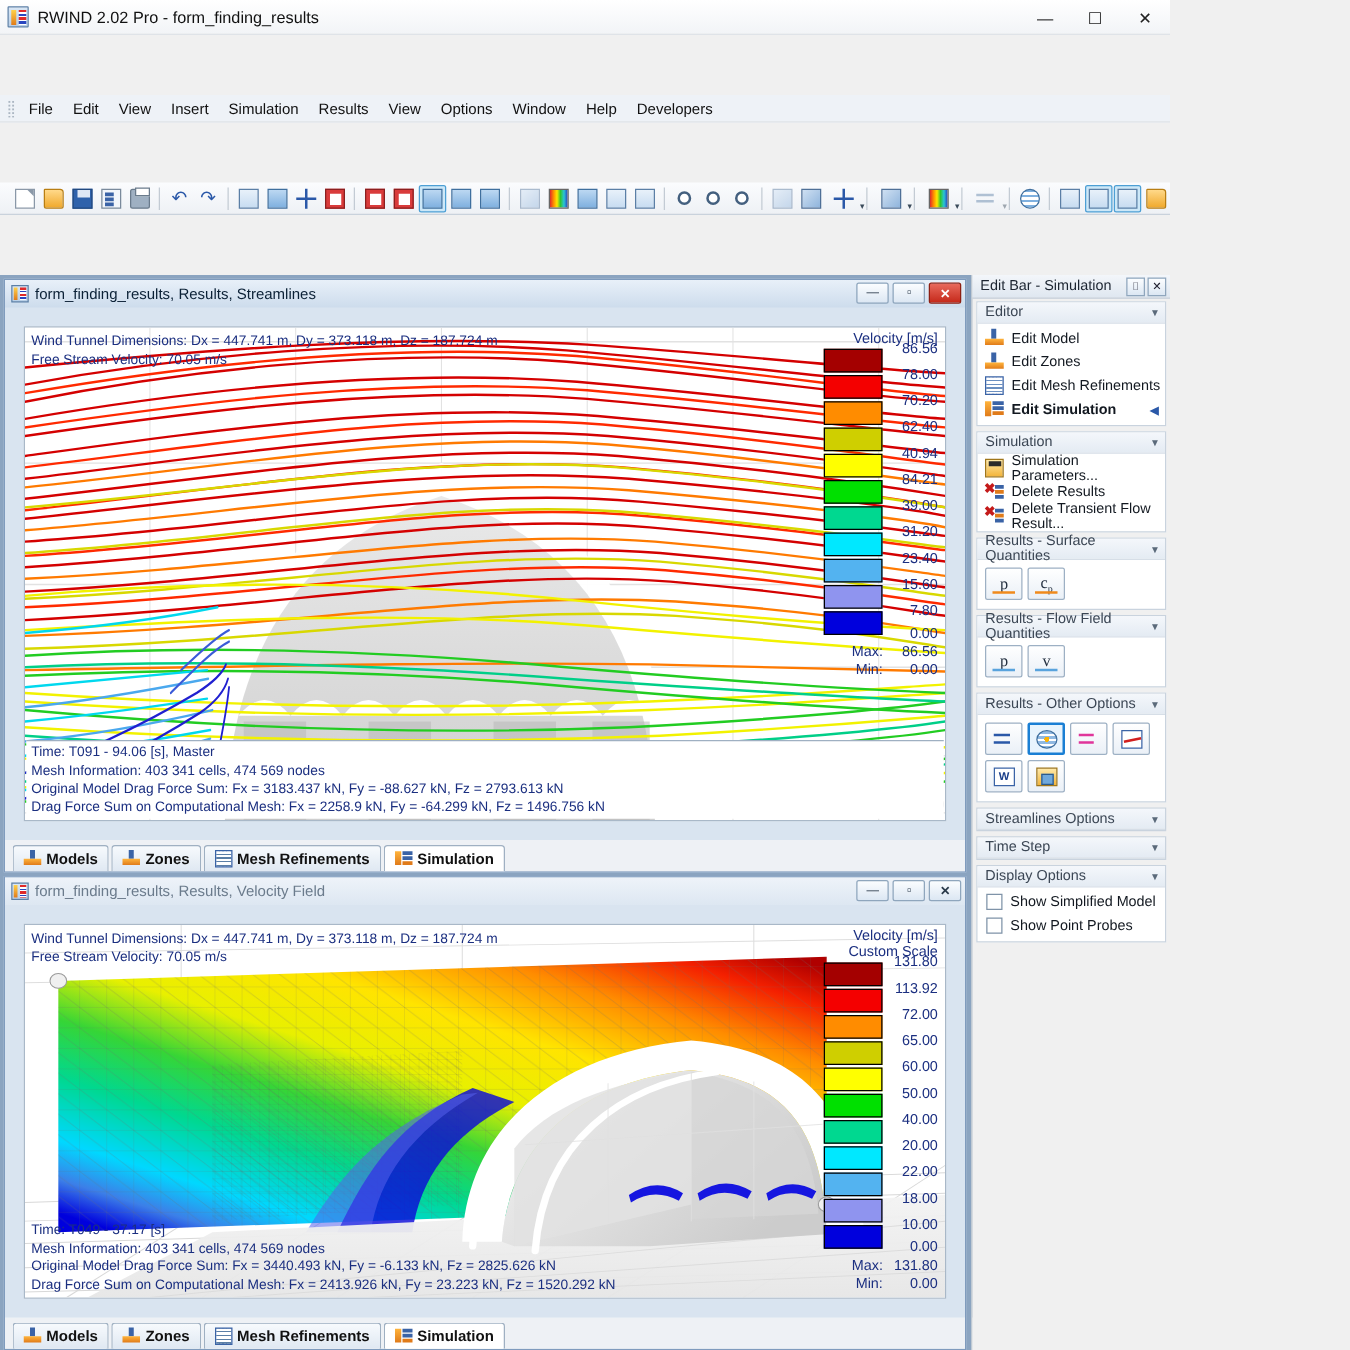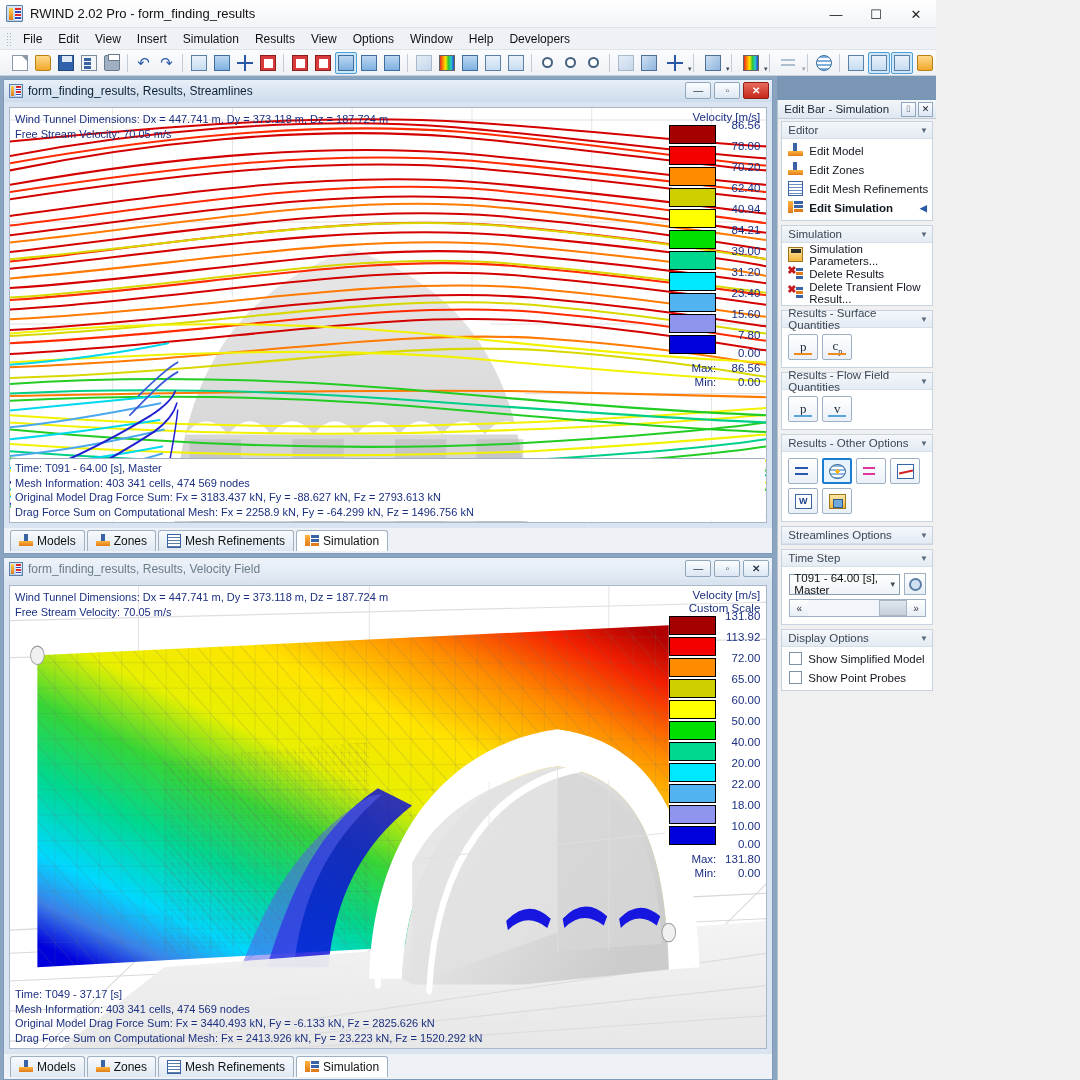--- a/index.html
+++ b/index.html
@@ -4,21 +4,21 @@
 <style>
   * { box-sizing: border-box; }
   html, body { margin:0; padding:0; }
   body {
     width:1080px; height:1080px; overflow:hidden;
     font-family:"Liberation Sans", sans-serif;
     font-size:12px;
     background:#f0f0f0;
     color:#000;
   }
-  .app { position:relative; width:936px; height:1080px; display:flex; flex-direction:column; }
+  .app { position:relative; width:936px; height:1080px; display:flex; flex-direction:column;gap:48px; }
 
   
   .titlebar {
     height:28px; background:linear-gradient(#ffffff,#f2f4f7);
     border-bottom:1px solid #dfe3e8;
     display:flex; align-items:center; padding-left:6px;
     position:relative;
   }
   .titlebar .app-icon {
     width:17px; height:17px; margin-right:7px; position:relative;
@@ -91,21 +91,21 @@
   .ic.axis::after{content:"";position:absolute;left:0;top:7px;width:16px;height:2px;background:#2a58a8;}
   .ic.rainbow { background:linear-gradient(90deg,#e02a2a,#ff8a00,#ffe600,#31c531,#29c6d6,#2a46c0); border:1px solid #666; }
   .ic.stream { background:repeating-linear-gradient(#7fb0df 0 2px,#fff 2px 4px); border:1px solid #3f6f9e; border-radius:50%; }
   .ic.arrows::before{content:"";position:absolute;left:0;top:4px;width:14px;height:2px;background:#5b7fa6;}
   .ic.arrows::after{content:"";position:absolute;left:0;top:9px;width:14px;height:2px;background:#5b7fa6;}
   .ic.plate { background:linear-gradient(#e9eef4,#b9c6d4); border:1px solid #7a8a9c; }
 
   
   .body { flex:1; display:flex; min-height:0; background:#7a96b5;}
   .mdi { width:897px; display:flex; flex-direction:column; background:#8ba4c0; padding:0; }
-  .sidebar { width:183px; background:#f0f0f0; display:flex; flex-direction:column; border-left:1px solid #b9c3ce;margin-top:24px;}
+  .sidebar { width:183px; background:#f0f0f0; display:flex; flex-direction:column; border-left:1px solid #b9c3ce;}
 
   
   .child {
     background:#d9e4f0; border:1px solid #7f9bbd; margin:3px 4px 0 3px;
     display:flex; flex-direction:column; min-height:0;
   }
   .child.first { height:475px; }
   .child.second { flex:1; }
   .child-title {
     height:22px; display:flex; align-items:center; padding-left:5px;
@@ -118,40 +118,40 @@
   .child-icon::after{content:"";position:absolute;left:6px;top:1px;width:5px;height:10px;
     background:repeating-linear-gradient(#e02a2a 0 2px,#fff 2px 3px,#2a46c0 3px 4px,#fff 4px 5px);}
   .child-title .ctext { font-size:12px; color:#0b2136; }
   .child.inactive .child-title .ctext { color:#6b7b8c; }
   .child-btns { position:absolute; right:3px; top:2px; display:flex; gap:3px; }
   .cbtn { width:26px;height:17px;border:1px solid #8fa6bd;background:linear-gradient(#fbfdff,#dce7f3);
     display:flex;align-items:center;justify-content:center;font-size:10px;color:#2a3a4a;border-radius:2px;}
   .cbtn.close { background:linear-gradient(#e86a5c,#c5291a); border-color:#8d1f12; color:#fff; font-weight:bold; }
   .child.inactive .cbtn.close { background:linear-gradient(#fbfdff,#dce7f3); color:#2a3a4a; border-color:#8fa6bd;}
 
-  .viewport { flex:1; position:relative; background:#ffffff; margin:5px; overflow:hidden; border:1px solid #a9b8c8; }
+  .viewport { flex:1; position:relative; background:#ffffff; margin:15px; overflow:hidden; border:1px solid #a9b8c8; }
 
   .vp-info { position:absolute; left:5px; top:4px; font-size:11px; color:#1b2f80; line-height:15px; z-index:6;}
 
   .legend { position:absolute; right:6px; top:3px; z-index:6; font-size:11px; color:#1b2f80; }
   .legend .lgtitle { text-align:right; font-size:11.5px; margin-bottom:1px;}
   .legend .lgsub { text-align:right; font-size:11.5px; margin-bottom:1px;}
   .legend .row { display:flex; align-items:center; justify-content:flex-end; height:21px; position:relative;}
   .legend .swatch { width:47px; height:19px; border:1px solid #000; }
   .legend .val { width:44px; text-align:right; font-size:11.5px; position:relative; top:-10px;}
   .legend .row:last-of-type .val { top:-10px; }
   .legend .tail { text-align:right; font-size:11.5px; line-height:14px; margin-top:2px;}
   .legend .tail span.lbl { display:inline-block; width:38px; text-align:right; }
   .legend .tail span.num { display:inline-block; width:44px; text-align:right; }
 
   .status-overlay { position:absolute; left:1px; bottom:1px; right:1px; font-size:11px;
     color:#1b2f80; line-height:14.5px; padding:2px 4px; z-index:7;}
   .status-overlay.boxed { background:#fff; border-top:1px solid #9fb0c2; }
 
-  .tabstrip { height:25px; background:#eef1f5; display:flex; align-items:center; padding-left:6px; gap:2px; flex:0 0 auto;}
+  .tabstrip { height:25px; background:#eef1f5; display:flex; align-items:flex-end; padding-left:6px; gap:2px; flex:0 0 auto;font-weight:bold;}
   .tab { height:21px; display:flex; align-items:center; gap:4px; padding:0 8px;
     border:1px solid #9fb0c2; border-bottom:none; border-radius:3px 3px 0 0;
     background:linear-gradient(#f7fafd,#dfe8f2); font-size:12px; color:#111;}
   .tab.sel { background:#ffffff; }
   .tico { width:14px;height:14px;position:relative; flex:0 0 auto;}
   .tico.models::before{content:"";position:absolute;left:5px;top:0;width:4px;height:7px;background:#3a63a6;}
   .tico.models::after{content:"";position:absolute;left:0;top:7px;width:14px;height:5px;background:linear-gradient(#ffb43c,#e07b1a);}
   .tico.grid{background:repeating-linear-gradient(#fff 0 2px,#5b7fa6 2px 3px),repeating-linear-gradient(90deg,#fff 0 2px,#5b7fa6 2px 3px);border:1px solid #3a63a6;}
   .tico.sim::before{content:"";position:absolute;left:0;top:1px;width:5px;height:11px;background:linear-gradient(#ffb43c,#e07b1a);}
   .tico.sim::after{content:"";position:absolute;left:6px;top:1px;width:8px;height:3px;background:#3a63a6;box-shadow:0 4px 0 #3a63a6,0 8px 0 #e07b1a;}
@@ -612,21 +612,21 @@
                   <div class="val" style="top: -4px;">0.00</div>
                 </div>
               </div>
             <div class="tail">
               <div><span class="lbl">Max:</span><span class="num">86.56</span></div>
               <div><span class="lbl">Min:</span><span class="num">0.00</span></div>
             </div>
           </div>
 
           <div class="status-overlay boxed">
-            <div>Time: T091 - 64.00 [s], Master</div>
+            <div>Time: T091 - 94.06 [s], Master</div>
             <div>Mesh Information: 403 341 cells, 474 569 nodes</div>
             <div>Original Model Drag Force Sum: Fx = 3183.437 kN, Fy = -88.627 kN, Fz = 2793.613 kN</div>
             <div>Drag Force Sum on Computational Mesh: Fx = 2258.9 kN, Fy = -64.299 kN, Fz = 1496.756 kN</div>
           </div>
         </div>
 
         <div class="tabstrip">
           <div class="tab">
               <span class="tico models"></span>
               <span>Models</span>
@@ -975,39 +975,20 @@
               <span class="sp"></span>
               <span class="chev">▼</span>
             </div>
           </div>
           <div class="grp">
             <div class="grp-hd">
               <span>Time Step</span>
               <span class="sp"></span>
               <span class="chev">▼</span>
             </div>
-            <div class="grp-body">
-              <div class="selrow">
-                <div class="select">
-                  <span>T091 - 64.00 [s], Master</span>
-                  <span class="sp"></span>
-                  <span class="cv">▾</span>
-                </div>
-                <div class="gearbtn">
-                  <span class="gear"></span>
-                </div>
-              </div>
-              <div class="scrollrow">
-                <div class="ar">«</div>
-                <div class="track">
-                  <div class="thumb"></div>
-                </div>
-                <div class="ar">»</div>
-              </div>
-            </div>
           </div>
           <div class="grp">
             <div class="grp-hd">
               <span>Display Options</span>
               <span class="sp"></span>
               <span class="chev">▼</span>
             </div>
             <div class="grp-body">
               <div class="chkrow">
                 <span class="chk"></span>

